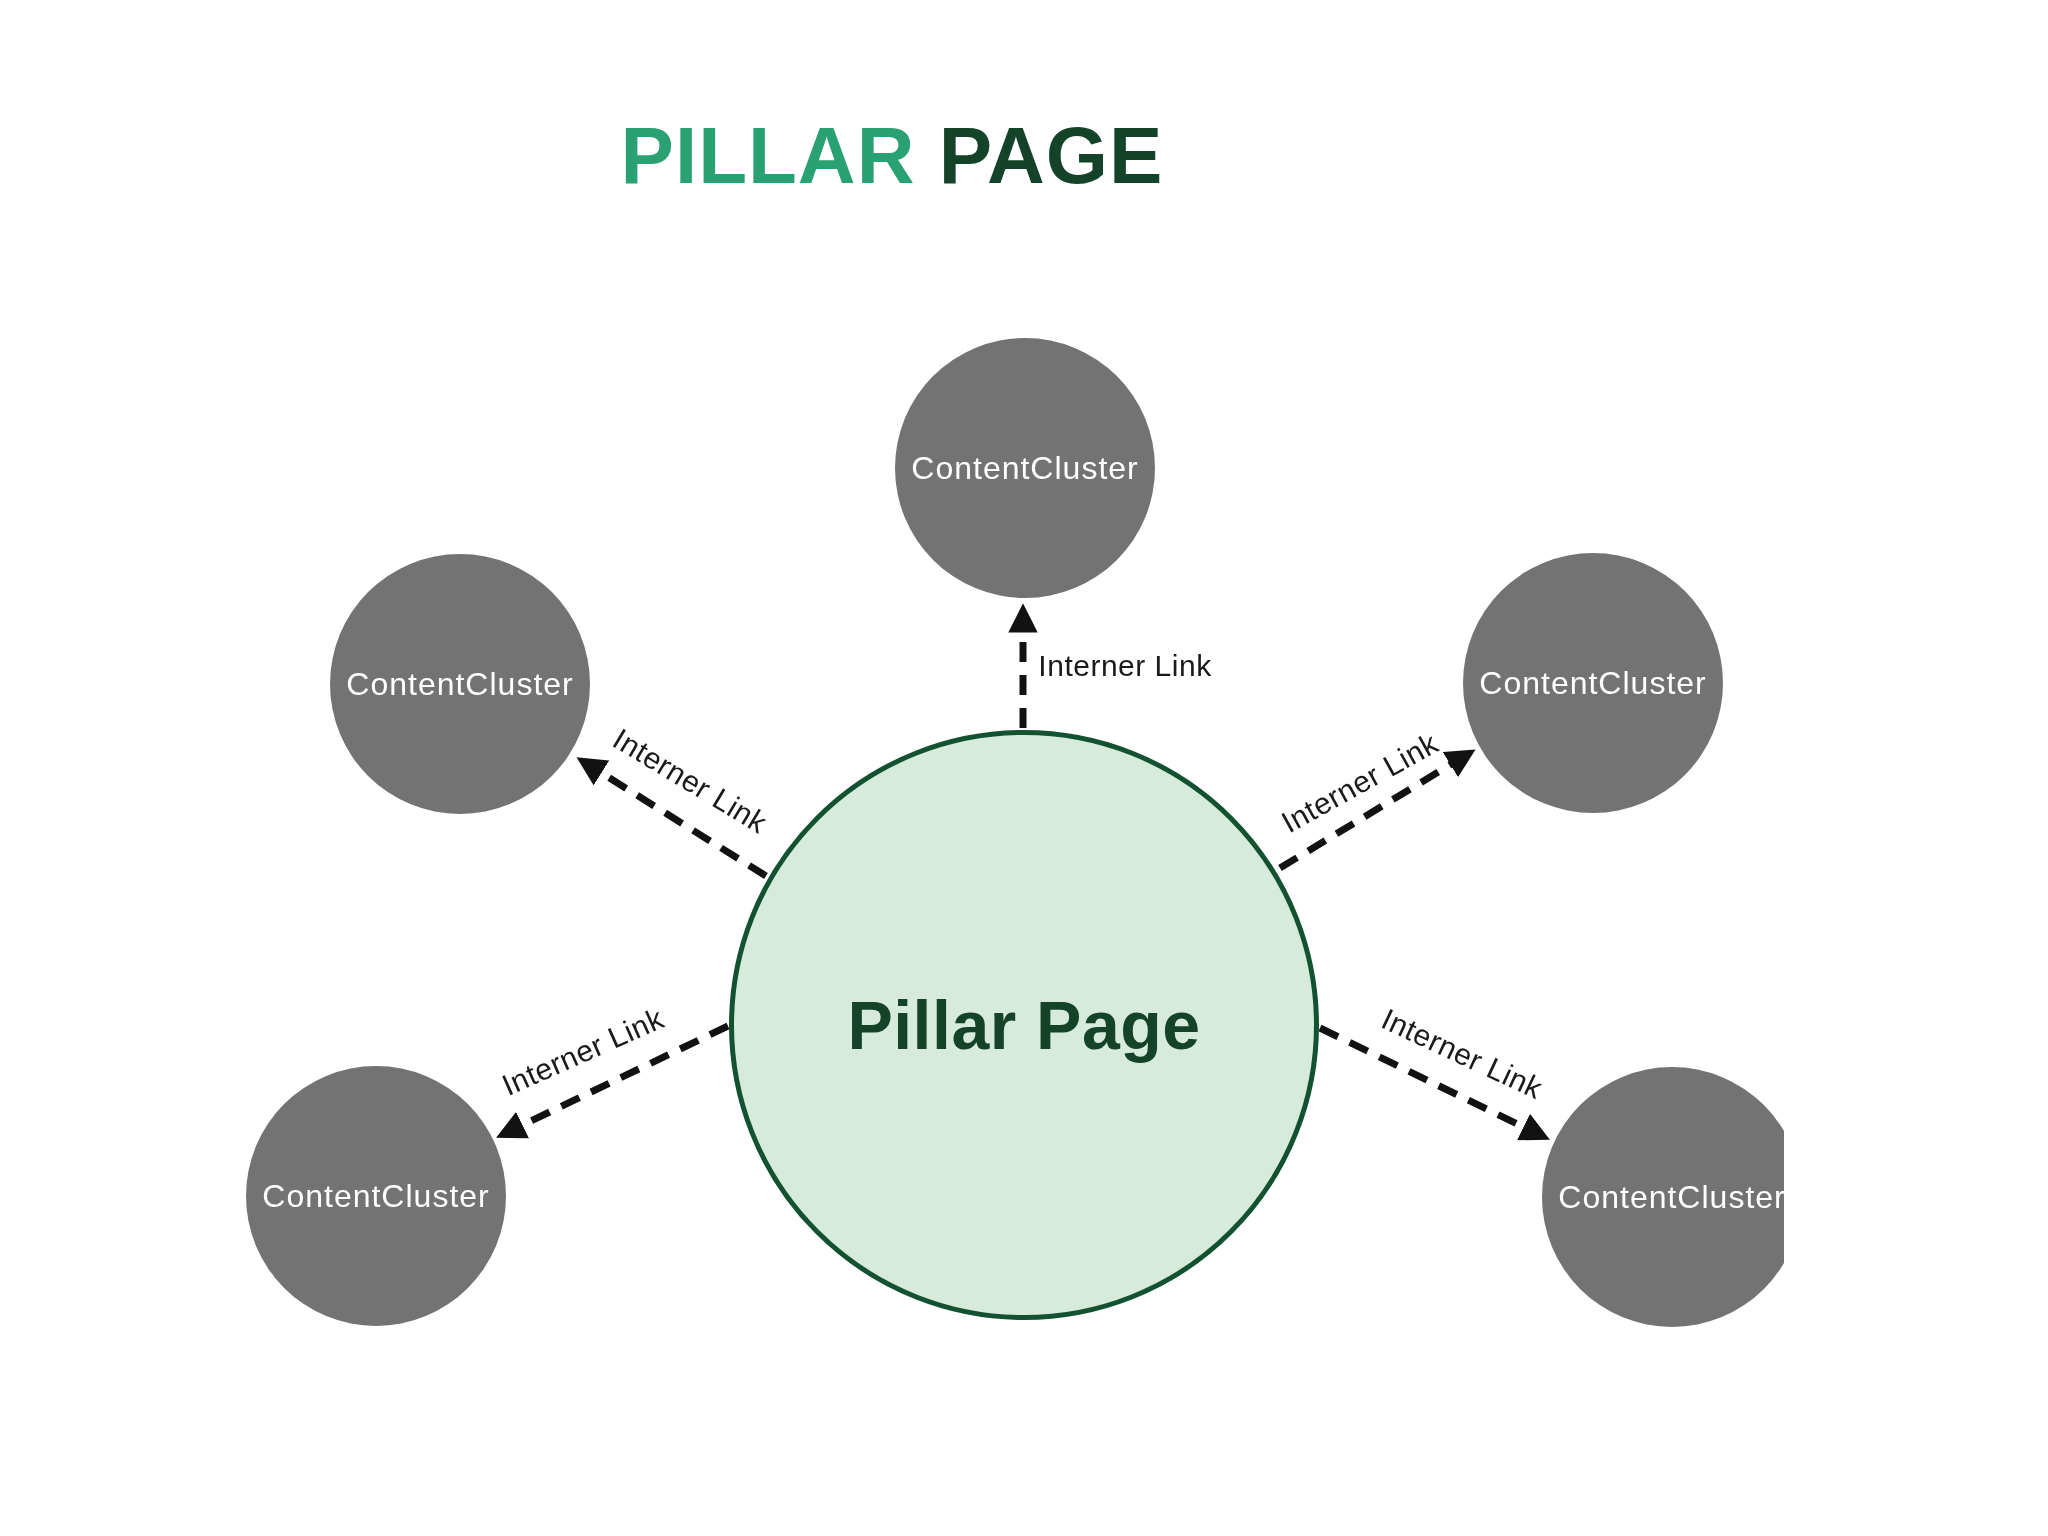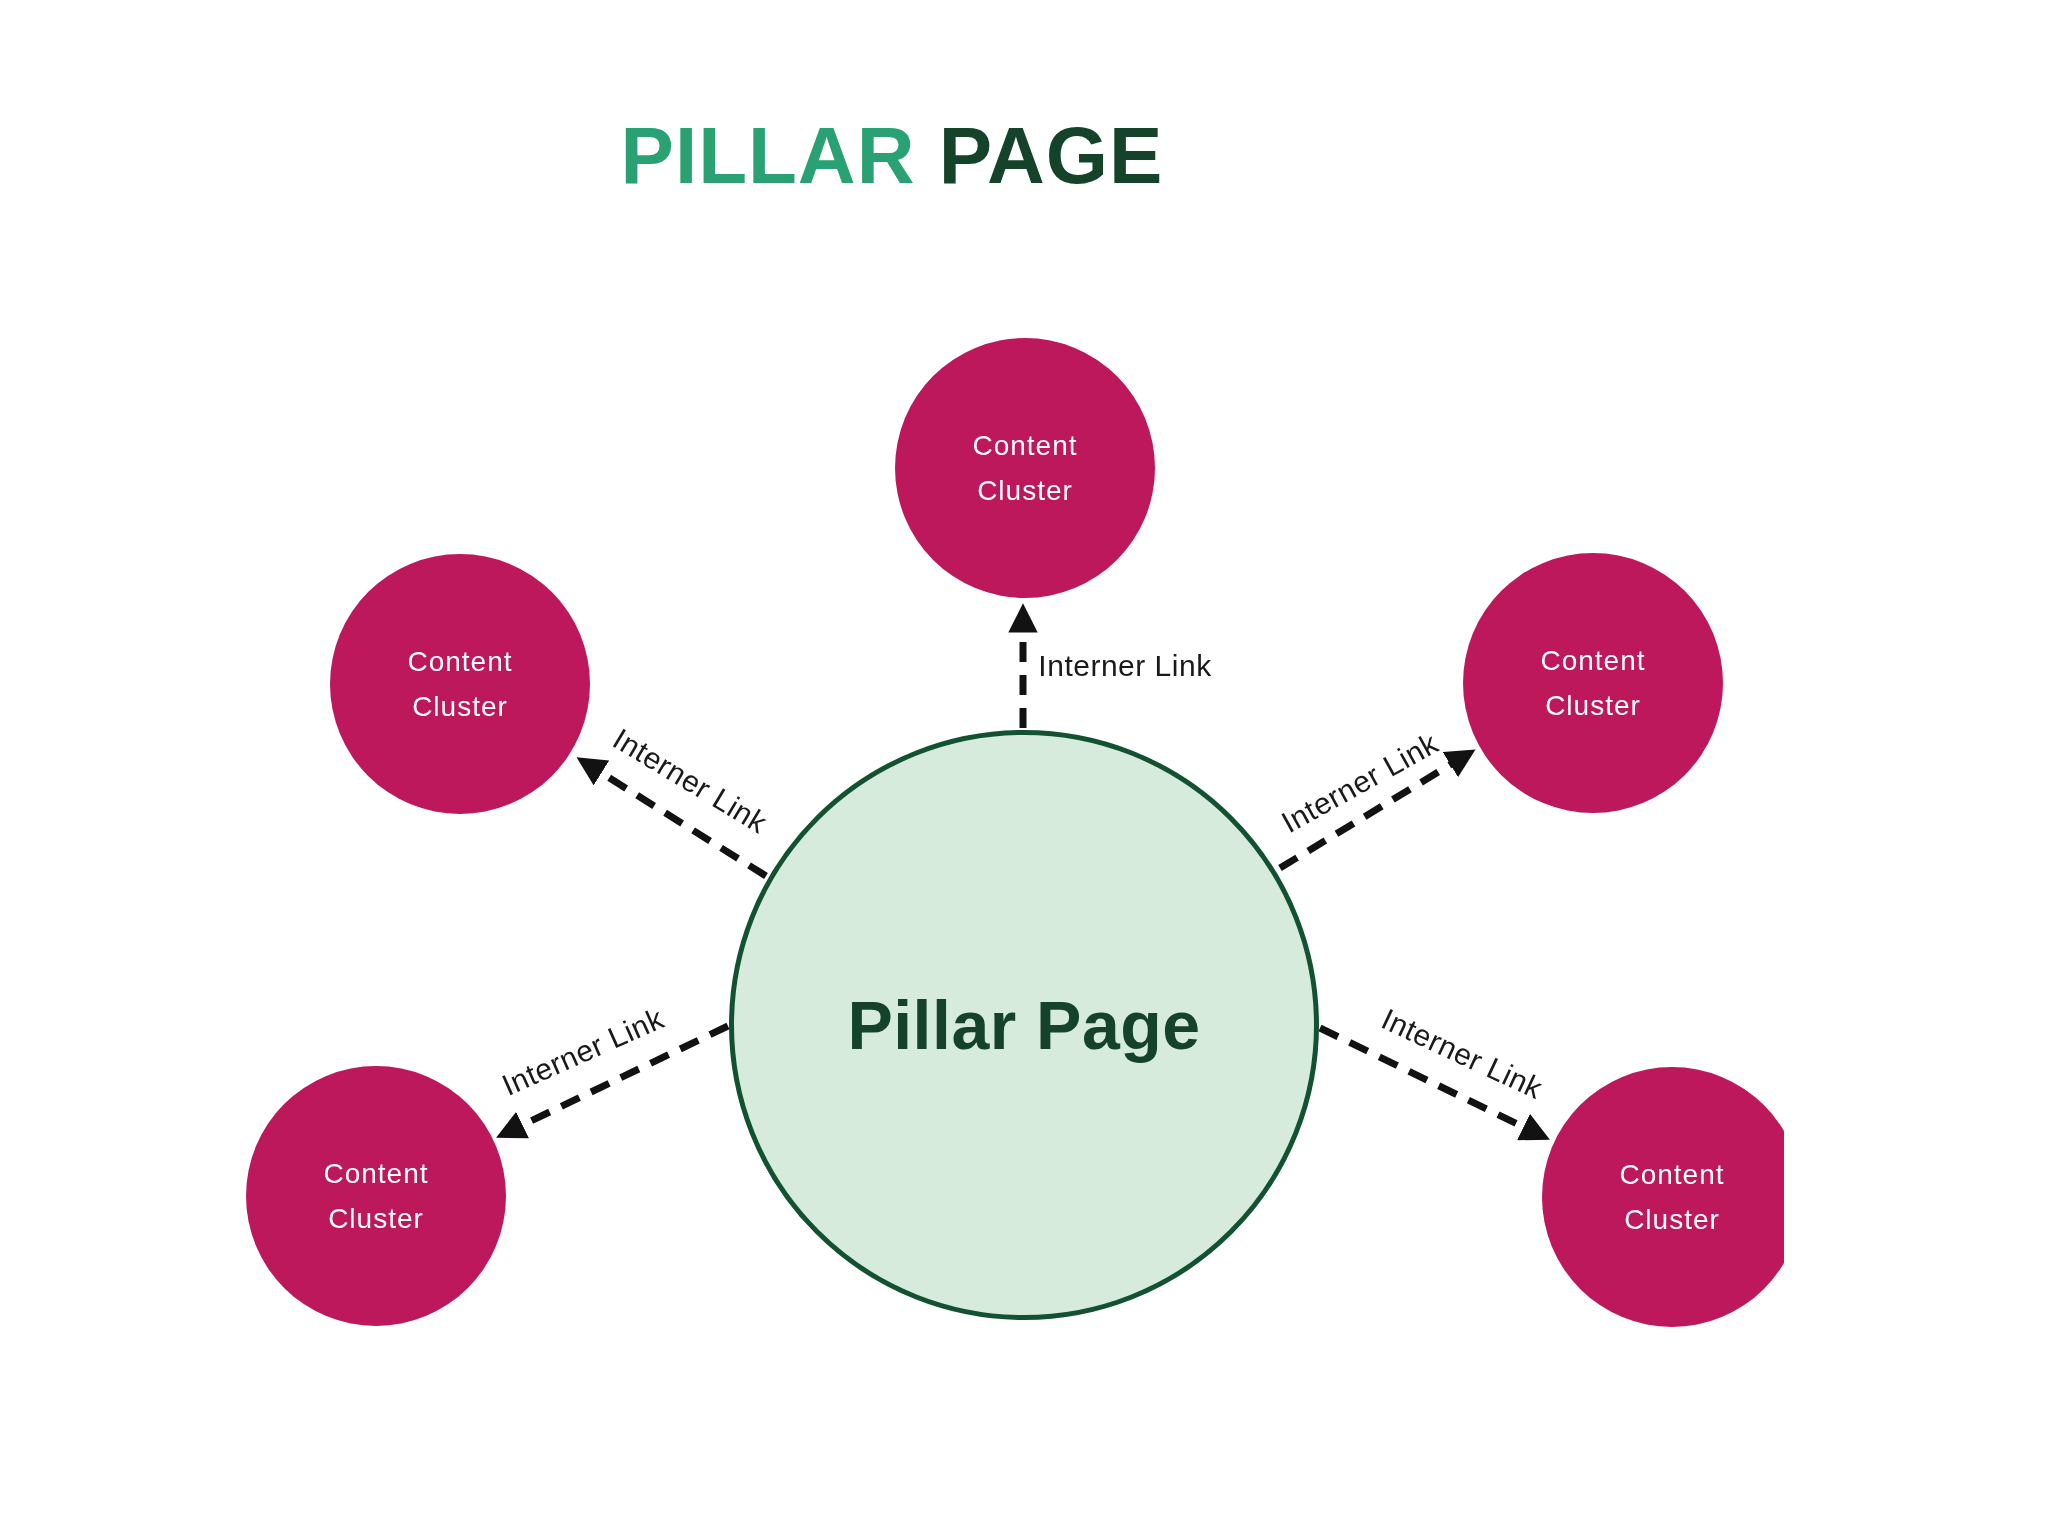--- a/index.html
+++ b/index.html
@@ -66,28 +66,27 @@
     font-weight: bold;
     color: #14432A;
     letter-spacing: 0.5px;
   }
 
   
   .cluster {
     position: absolute;
     width: 260px;
     height: 260px;
-    background: #be185d;
+    background: #737373;
     border-radius: 50%;
     display: flex;
-    flex-direction: column;
     align-items: center;
     justify-content: center;
     color: #ffffff;
-    font-size: 28px;
+    font-size: 32px;
     line-height: 45px;
     letter-spacing: 1px;
     font-weight: 400;
     text-align: center;
   }
   .cluster-top         { left: 895px;  top: 338px;  }
   .cluster-upper-left  { left: 330px;  top: 554px;  }
   .cluster-upper-right { left: 1463px; top: 553px;  }
   .cluster-lower-left  { left: 246px;  top: 1066px; }
   .cluster-lower-right { left: 1542px; top: 1067px; }

